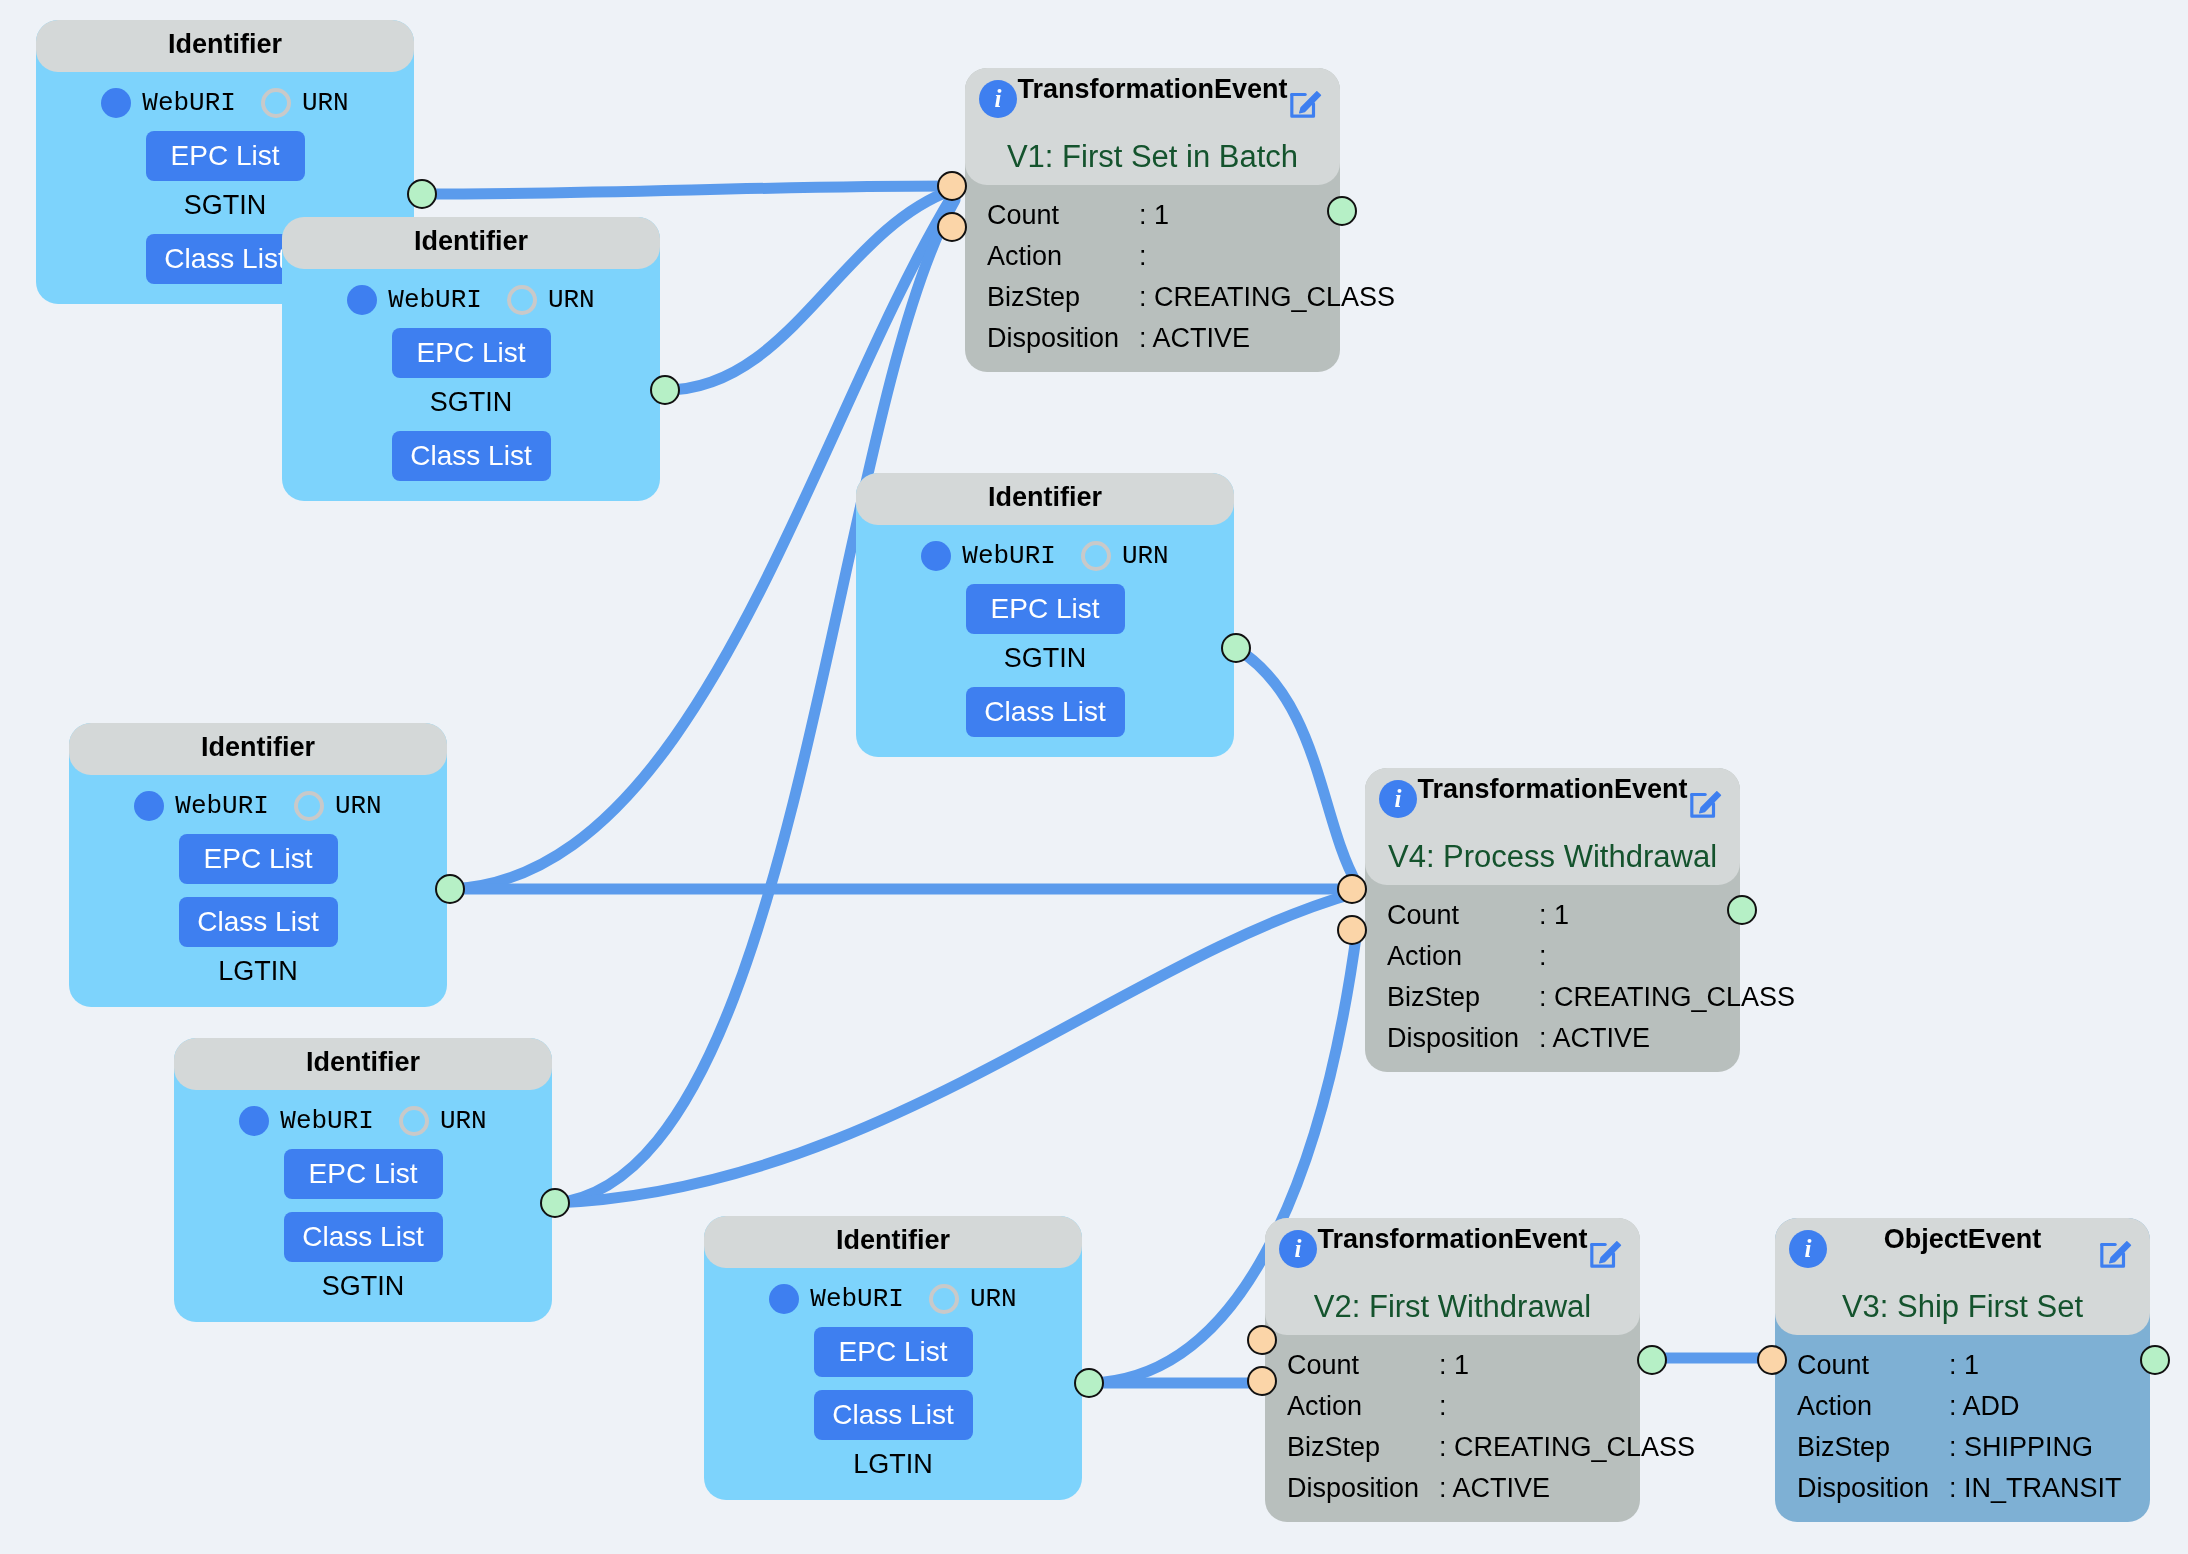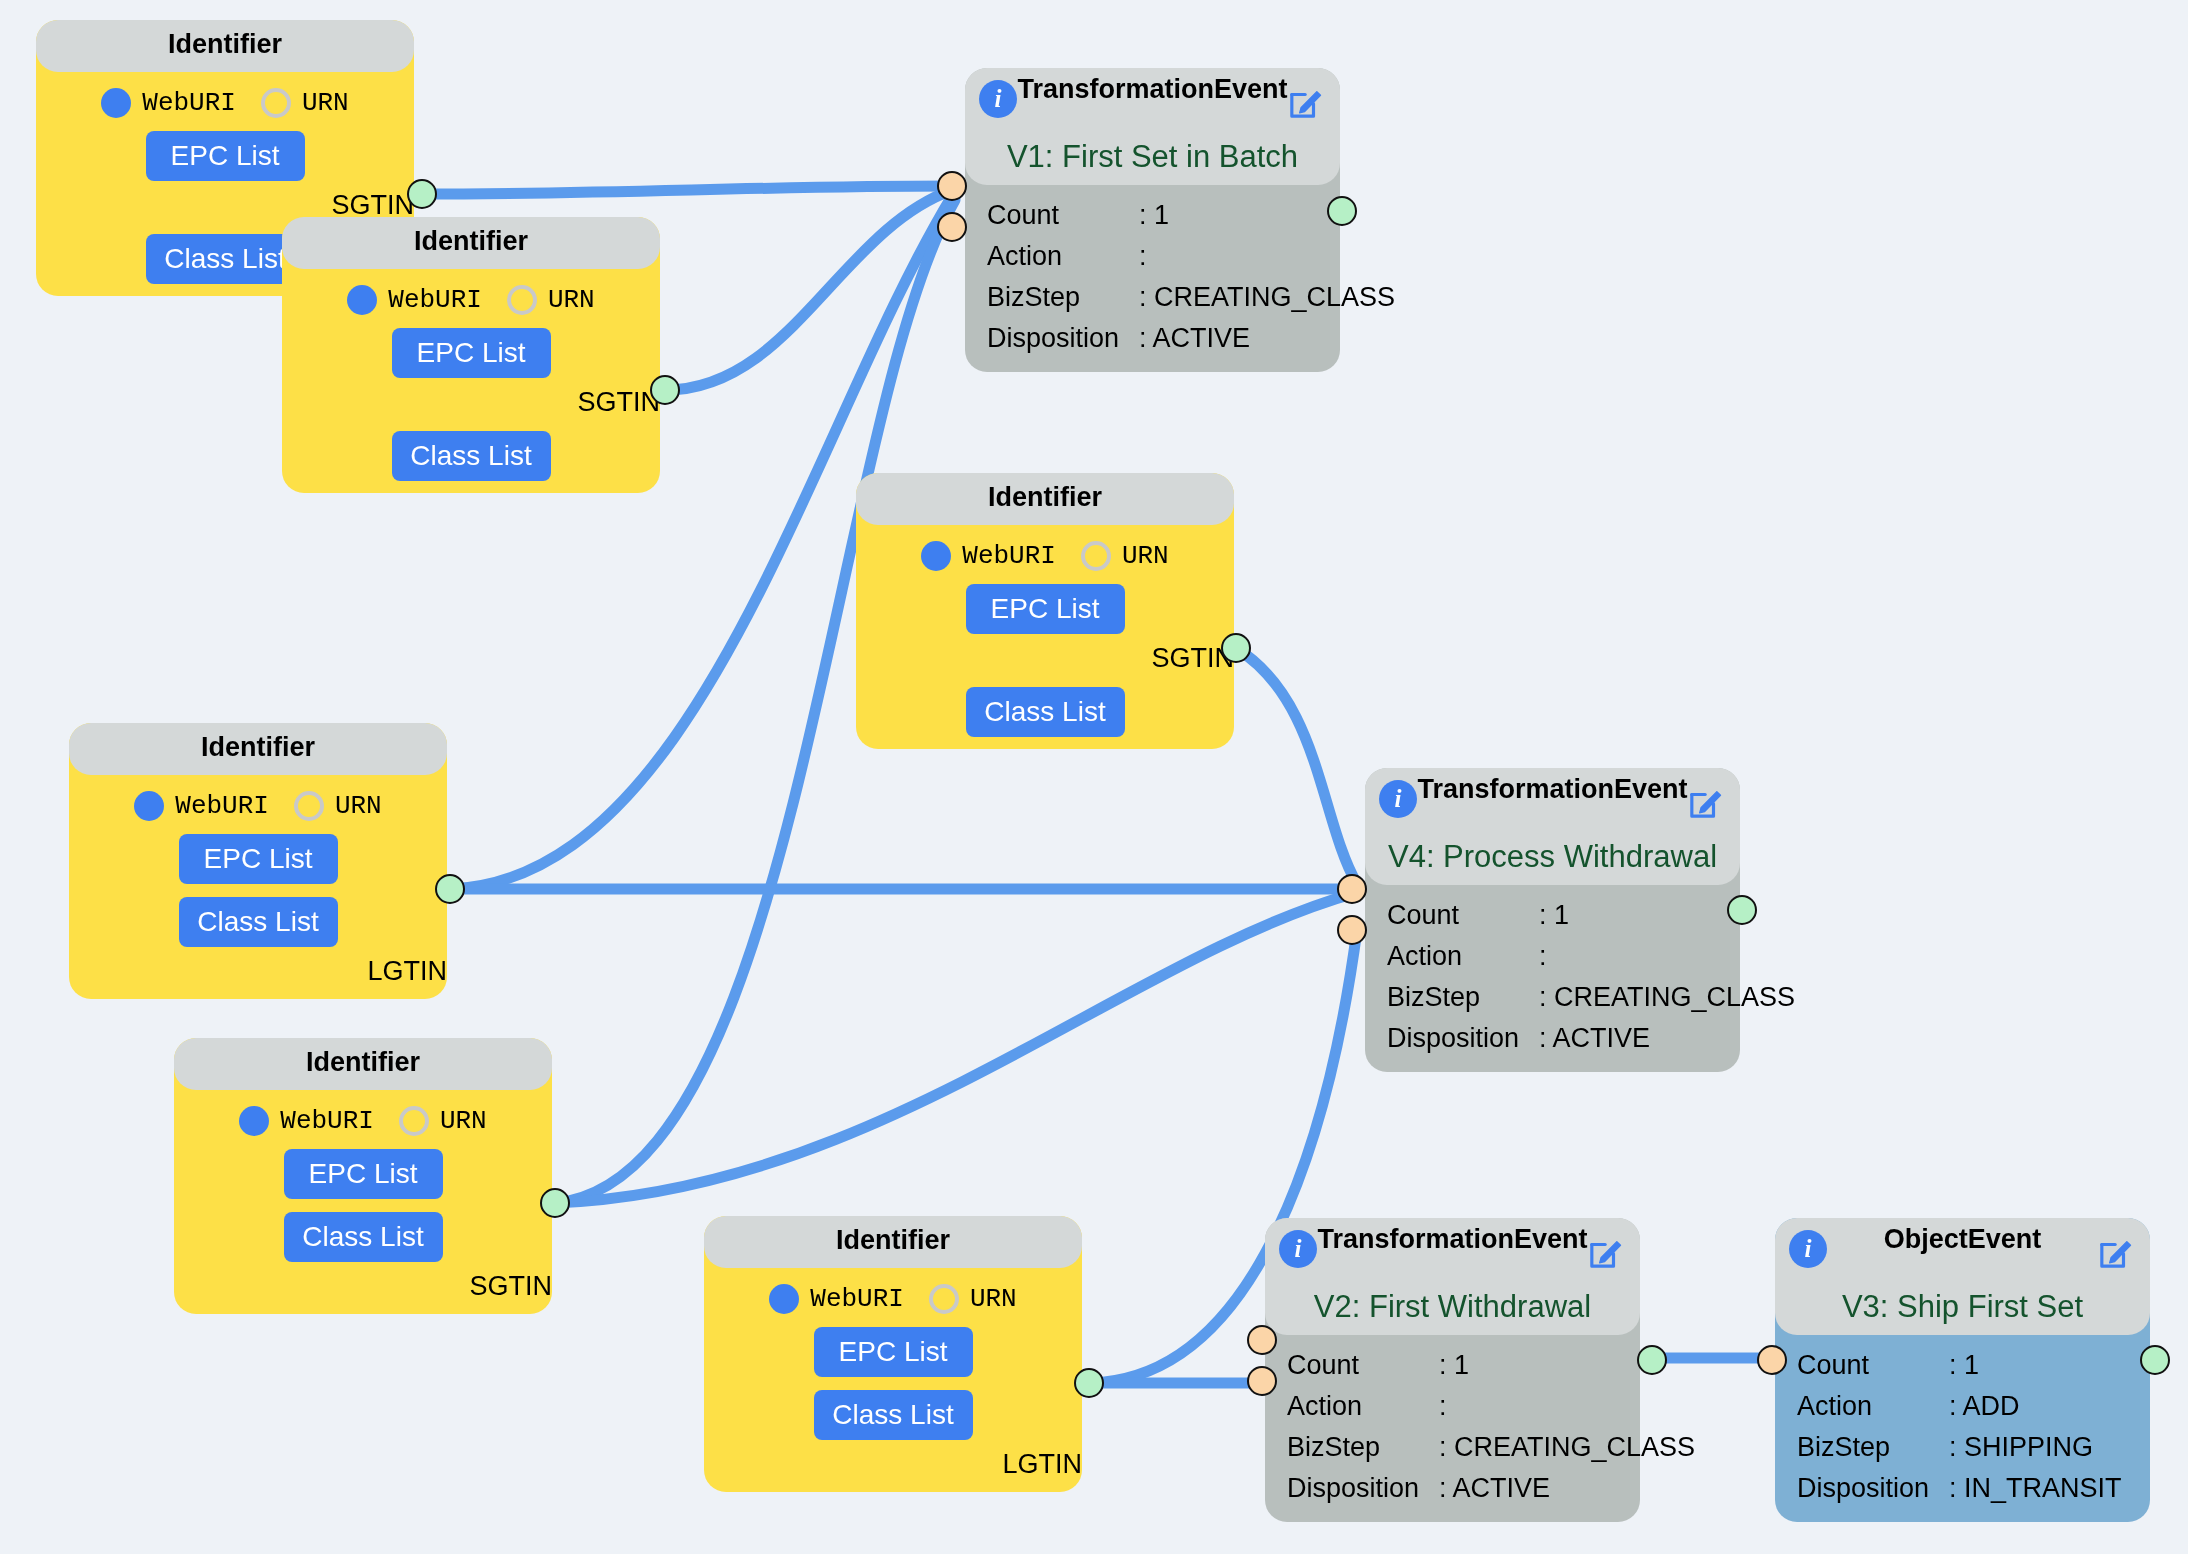--- a/index.html
+++ b/index.html
@@ -64,23 +64,23 @@
   .node-subtitle {
     font-size: 31px;
     color: #14532d;
     white-space: nowrap;
     line-height: 1.12;
     margin-top: 36px;
   }
 
   
   .identifier {
-    background: #fde047;
+    background: #7dd3fc;
     border-radius: 22px;
-    padding-bottom: 12px;
+    padding-bottom: 20px;
   }
   .identifier .node-header {
     background: #d4d8d8;
   }
   .id-radios {
     display: flex;
     align-items: center;
     justify-content: center;
     gap: 11px;
     margin-top: 16px;
@@ -115,21 +115,21 @@
     color: #fff;
     font-size: 28px;
     border: none;
     border-radius: 8px;
     padding: 9px 0;
     width: 159px;
     text-align: center;
     cursor: pointer;
   }
   .id-type {
-    text-align: right;
+    text-align: center;
     font-size: 27px;
     color: #000;
     margin-top: 9px;
   }
 
   
   .event {
     border-radius: 22px;
   }
   .event.transformation { background: #b8bfbd; }

